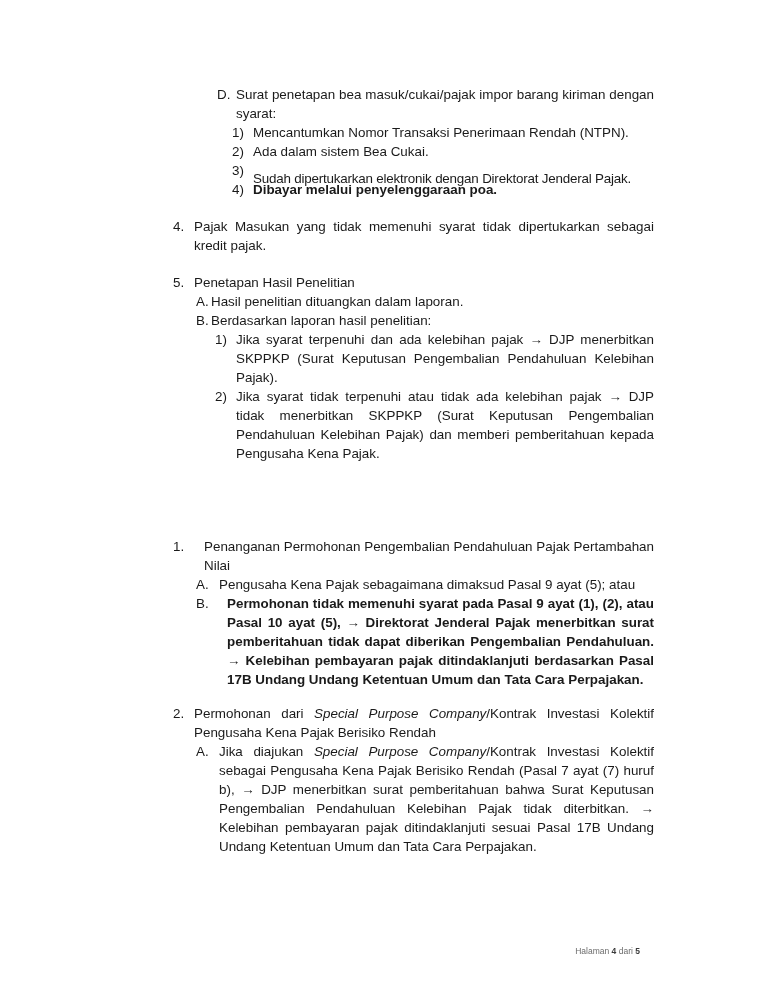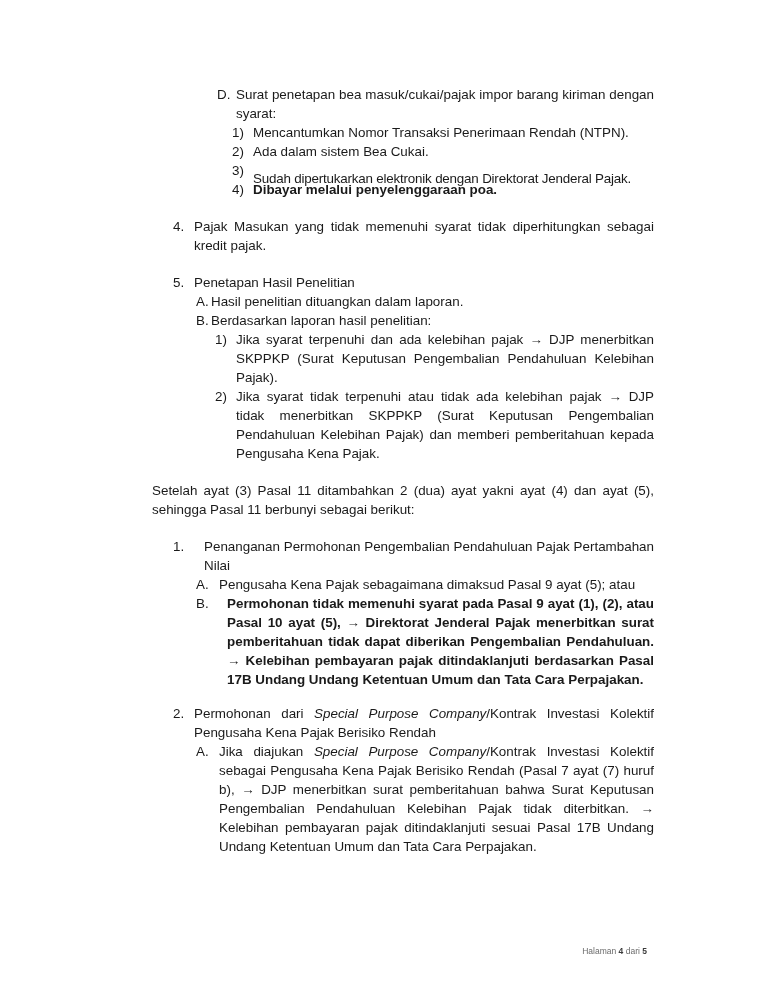--- a/index.html
+++ b/index.html
@@ -5,21 +5,21 @@
   html, body { margin: 0; padding: 0; background: #ffffff; }
   body { width: 773px; height: 1000px; position: relative; overflow: hidden;
          font-family: "Liberation Sans", "DejaVu Sans", sans-serif; color: #1a1a1a; }
   .page { position: absolute; left: 0; top: 0; width: 773px; height: 1000px; }
   .blk { position: absolute; font-size: 13.4px; line-height: 19px; }
   .row { position: absolute; }
   .lbl { position: absolute; top: 0; }
   .txt { text-align: justify; text-align-last: left; }
   .txt.single { text-align: left; }
   em { font-style: italic; }
-  .footer { position: absolute; right: 126px; top: 946px; font-size: 8.5px; color: #6b6b6b; }
+  .footer { position: absolute; right: 133px; top: 946px; font-size: 8.5px; color: #6b6b6b; }
   .footer b { color: #3a3a3a; font-weight: bold; }
 </style>
 </head>
 <body>
 
 <div class="page">
 
   <div class="blk row" style="left:217px; top:85px; width:437px;">
     <span class="lbl" style="left:0;">D.</span>
     <div class="txt" style="margin-left:19px;">Surat penetapan bea masuk/cukai/pajak impor barang kiriman dengan syarat:</div>
@@ -36,21 +36,21 @@
     <span class="lbl" style="left:0;">3)</span>
     <div class="txt single" style="margin-left:21px; letter-spacing:-0.2px;margin-top:8px;">Sudah dipertukarkan elektronik dengan Direktorat Jenderal Pajak.</div>
   </div>
   <div class="blk row" style="left:232px; top:180px; width:422px;">
     <span class="lbl" style="left:0;">4)</span>
     <div class="txt single" style="margin-left:21px;font-weight:bold;">Dibayar melalui penyelenggaraan poa.</div>
   </div>
 
   <div class="blk row" style="left:173px; top:217px; width:481px;">
     <span class="lbl" style="left:0;">4.</span>
-    <div class="txt" style="margin-left:21px;">Pajak Masukan yang tidak memenuhi syarat tidak diperhitungkan sebagai kredit pajak.</div>
+    <div class="txt" style="margin-left:21px;">Pajak Masukan yang tidak memenuhi syarat tidak dipertukarkan sebagai kredit pajak.</div>
   </div>
 
   <div class="blk row" style="left:173px; top:273px; width:481px;">
     <span class="lbl" style="left:0;">5.</span>
     <div class="txt single" style="margin-left:21px;">Penetapan Hasil Penelitian</div>
   </div>
   <div class="blk row" style="left:196px; top:292px; width:458px;">
     <span class="lbl" style="left:0;">A.</span>
     <div class="txt single" style="margin-left:15px;">Hasil penelitian dituangkan dalam laporan.</div>
   </div>
@@ -60,21 +60,20 @@
   </div>
   <div class="blk row" style="left:215px; top:330px; width:439px;">
     <span class="lbl" style="left:0;">1)</span>
     <div class="txt" style="margin-left:21px;">Jika syarat terpenuhi dan ada kelebihan pajak → DJP menerbitkan SKPPKP (Surat Keputusan Pengembalian Pendahuluan Kelebihan Pajak).</div>
   </div>
   <div class="blk row" style="left:215px; top:387px; width:439px;">
     <span class="lbl" style="left:0;">2)</span>
     <div class="txt" style="margin-left:21px;">Jika syarat tidak terpenuhi atau tidak ada kelebihan pajak → DJP tidak menerbitkan SKPPKP (Surat Keputusan Pengembalian Pendahuluan Kelebihan Pajak) dan memberi pemberitahuan kepada Pengusaha Kena Pajak.</div>
   </div>
 
-  <div class="blk row txt" style="left:152px; top:481px; width:502px;">Setelah ayat (3) Pasal 11 ditambahkan 2 (dua) ayat yakni ayat (4) dan ayat (5), sehingga Pasal 11 berbunyi sebagai berikut:</div>
 
   <div class="blk row" style="left:173px; top:537px; width:481px;">
     <span class="lbl" style="left:0;">1.</span>
     <div class="txt" style="margin-left:31px;">Penanganan Permohonan Pengembalian Pendahuluan Pajak Pertambahan Nilai</div>
   </div>
   <div class="blk row" style="left:196px; top:575px; width:458px;">
     <span class="lbl" style="left:0;">A.</span>
     <div class="txt single" style="margin-left:23px;">Pengusaha Kena Pajak sebagaimana dimaksud Pasal 9 ayat (5); atau</div>
   </div>
   <div class="blk row" style="left:196px; top:594px; width:458px;">

